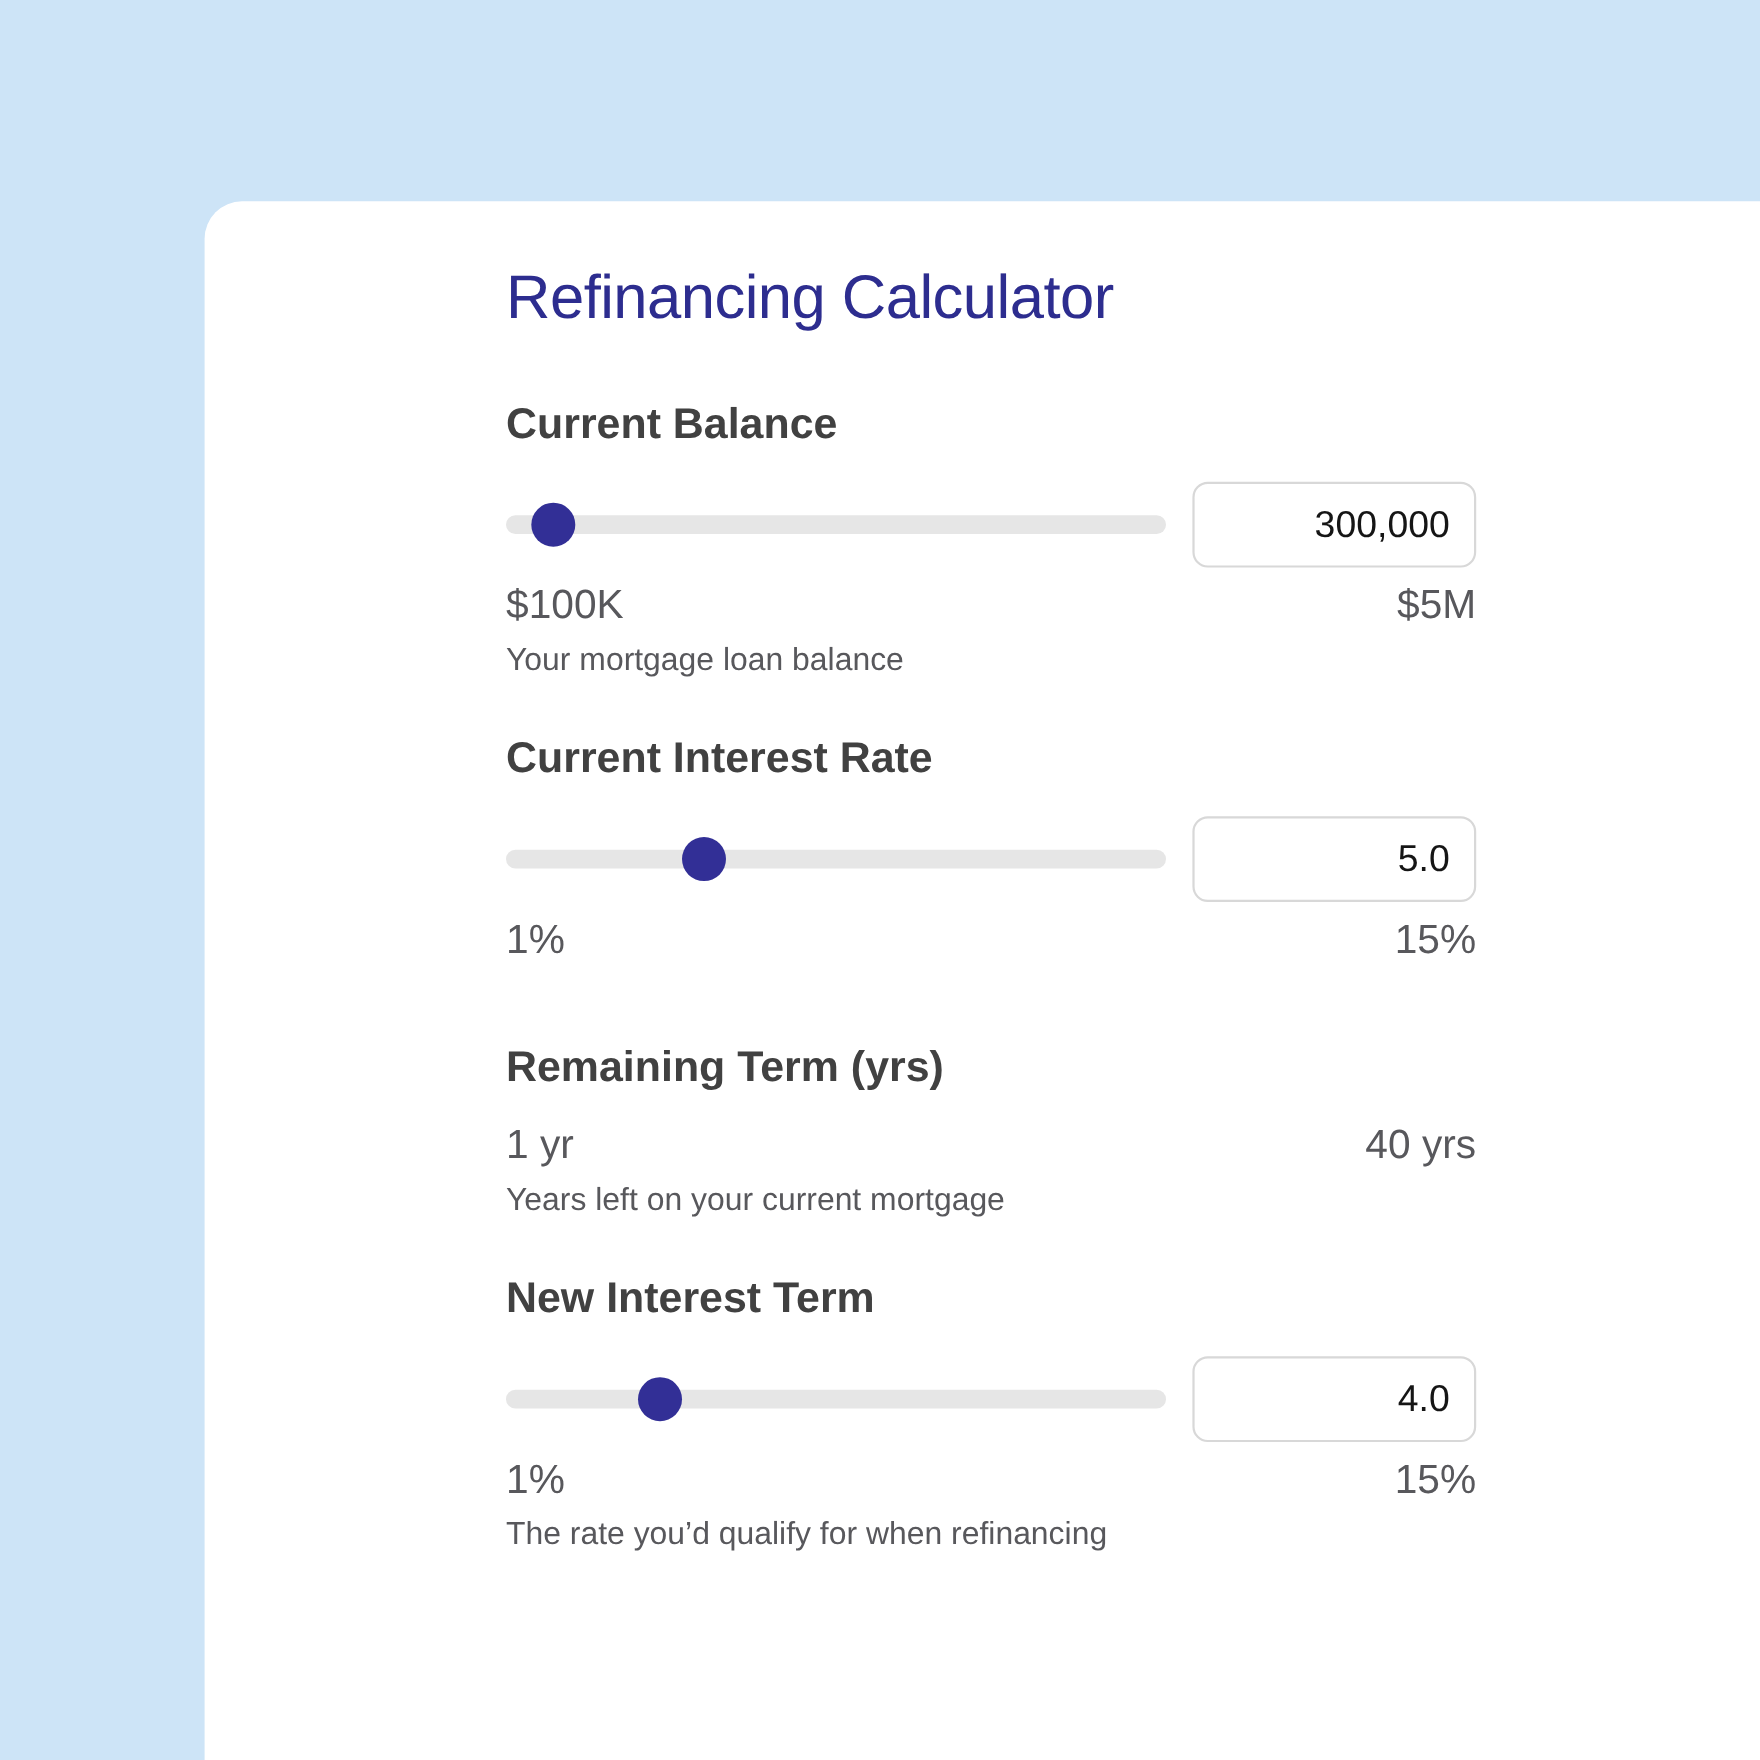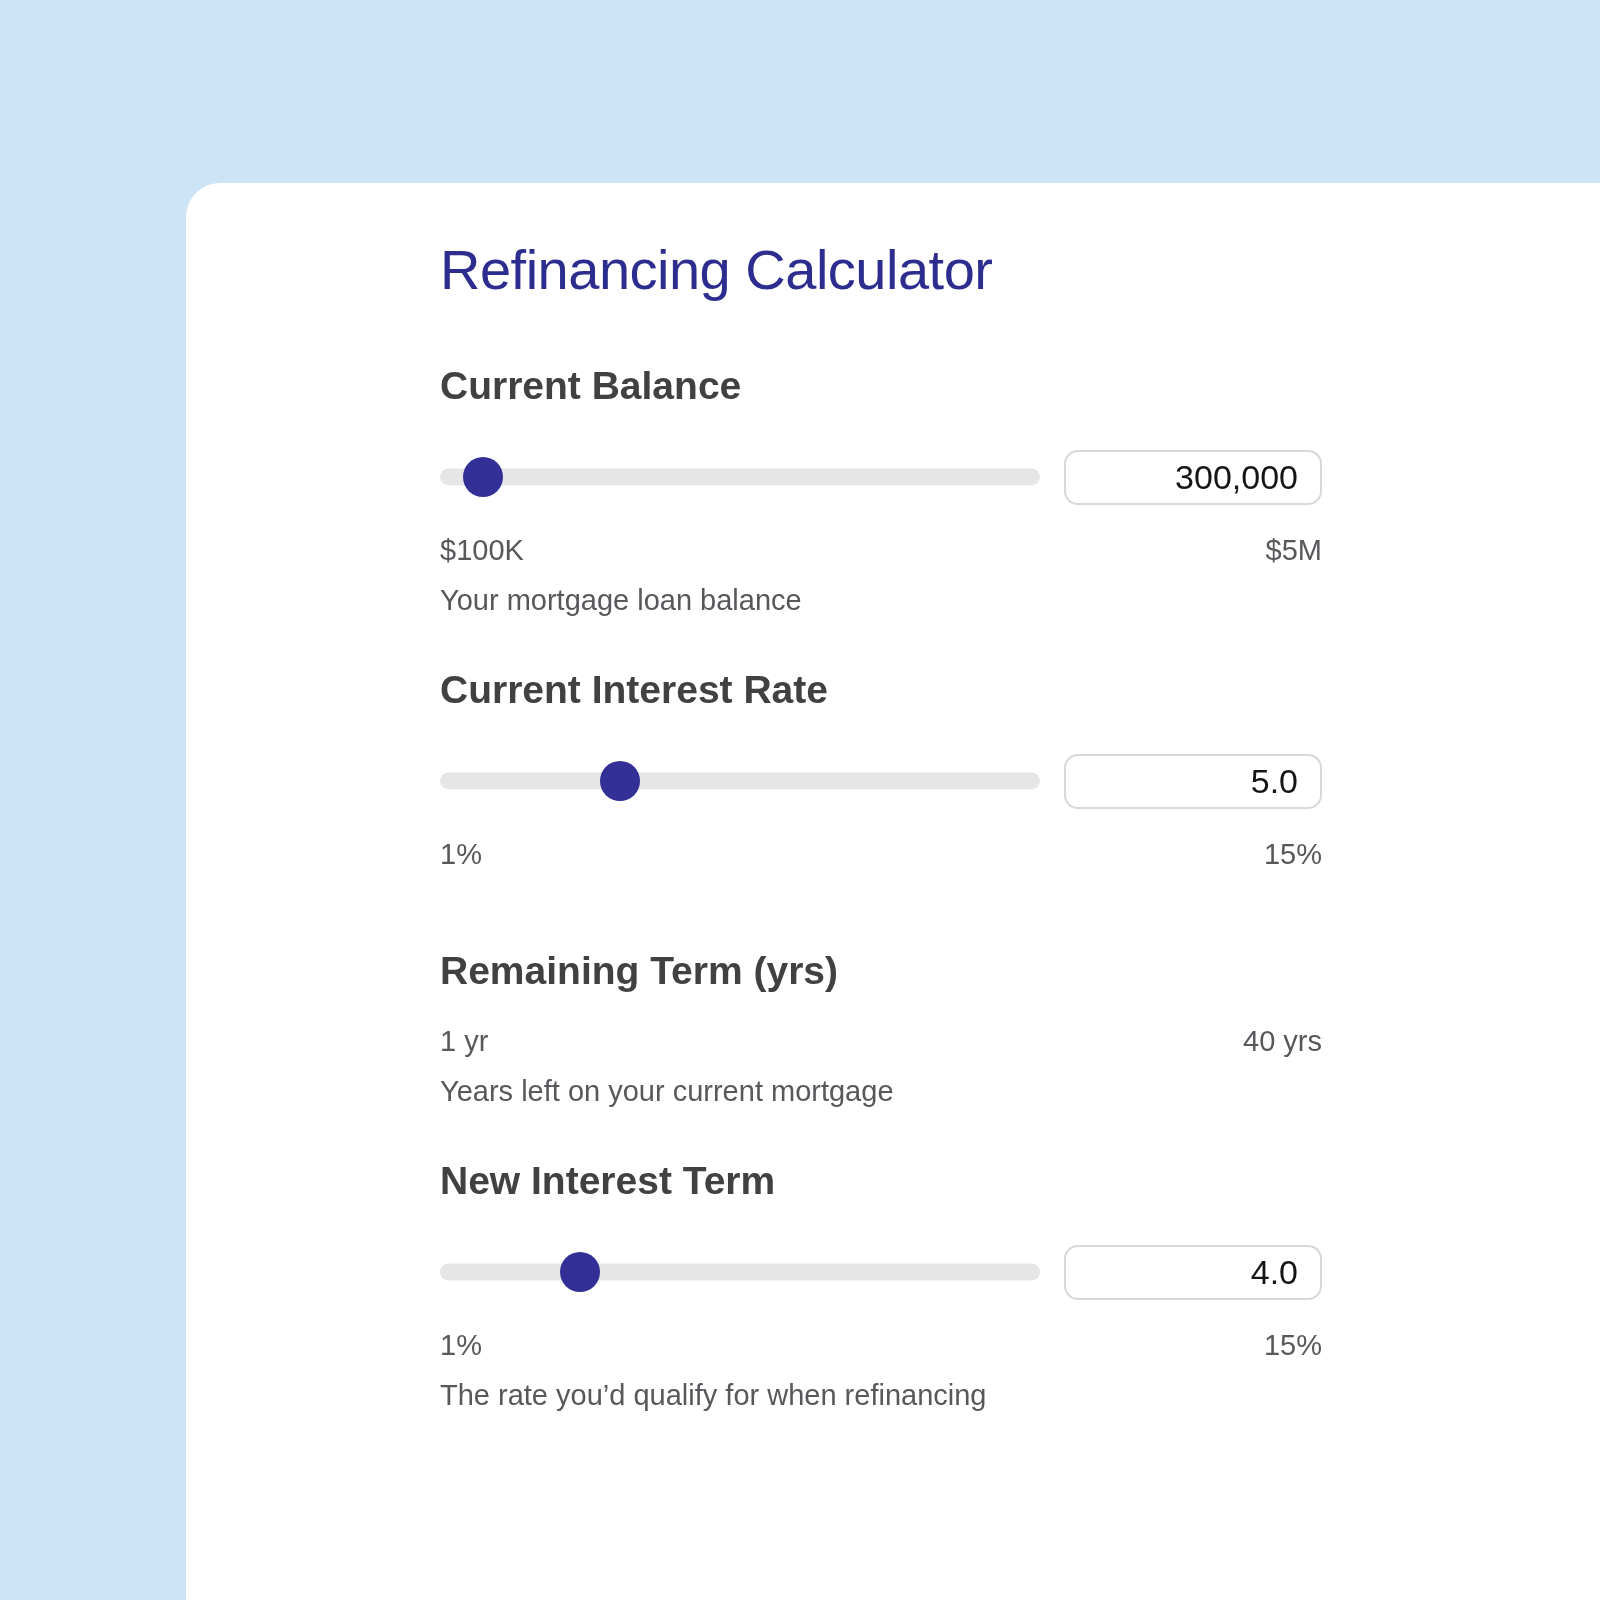--- a/index.html
+++ b/index.html
@@ -24,20 +24,21 @@
   .card {
     position: absolute;
     left: 186px; top: 183px;
     width: 1414px; height: 1417px;
     background: var(--card);
     border-top-left-radius: 34px;
   }
   .content {
     padding: 55px 0 0 254px;
     width: 1136px; 
+    margin-left: 20px;
   }
   h1.page-title {
     margin: 0 0 64px 0;
     font-size: 56px;
     line-height: 64px;
     font-weight: 400;
     color: var(--title);
     letter-spacing: -0.5px;
   }
   .group { width: 882px; margin-bottom: 52px; }
@@ -76,36 +77,36 @@
     position: absolute;
     top: 50%;
     width: 40px; height: 40px;
     border-radius: 50%;
     background: var(--accent);
     transform: translate(-50%, -50%);
     cursor: grab;
   }
   .value-input {
     width: 258px;
-    height: 55px;
+    height: 78px;
     flex: 0 0 258px;
     border: 2px solid var(--input-border);
     border-radius: 14px;
     background: #ffffff;
     font-family: "Liberation Sans", sans-serif;
     font-size: 34px;
     color: var(--input-text);
     text-align: right;
     padding: 0 22px;
     outline: none;
   }
   .range-row {
     display: flex;
     justify-content: space-between;
-    font-size: 29px;
+    font-size: 37px;
     line-height: 36px;
     color: var(--secondary);
     margin-bottom: 14px;
     align-items: flex-end;
   }
   .description {
     font-size: 29px;
     line-height: 36px;
     color: var(--secondary);
   }

